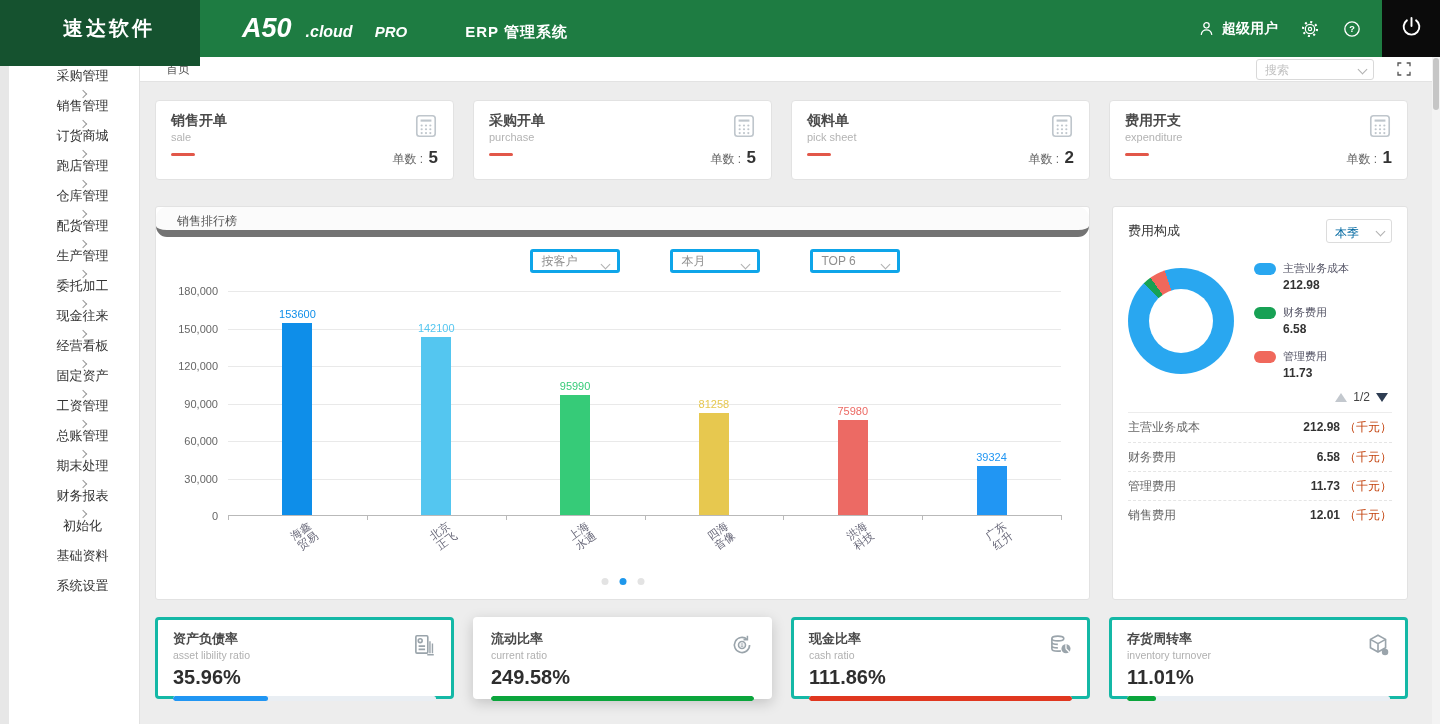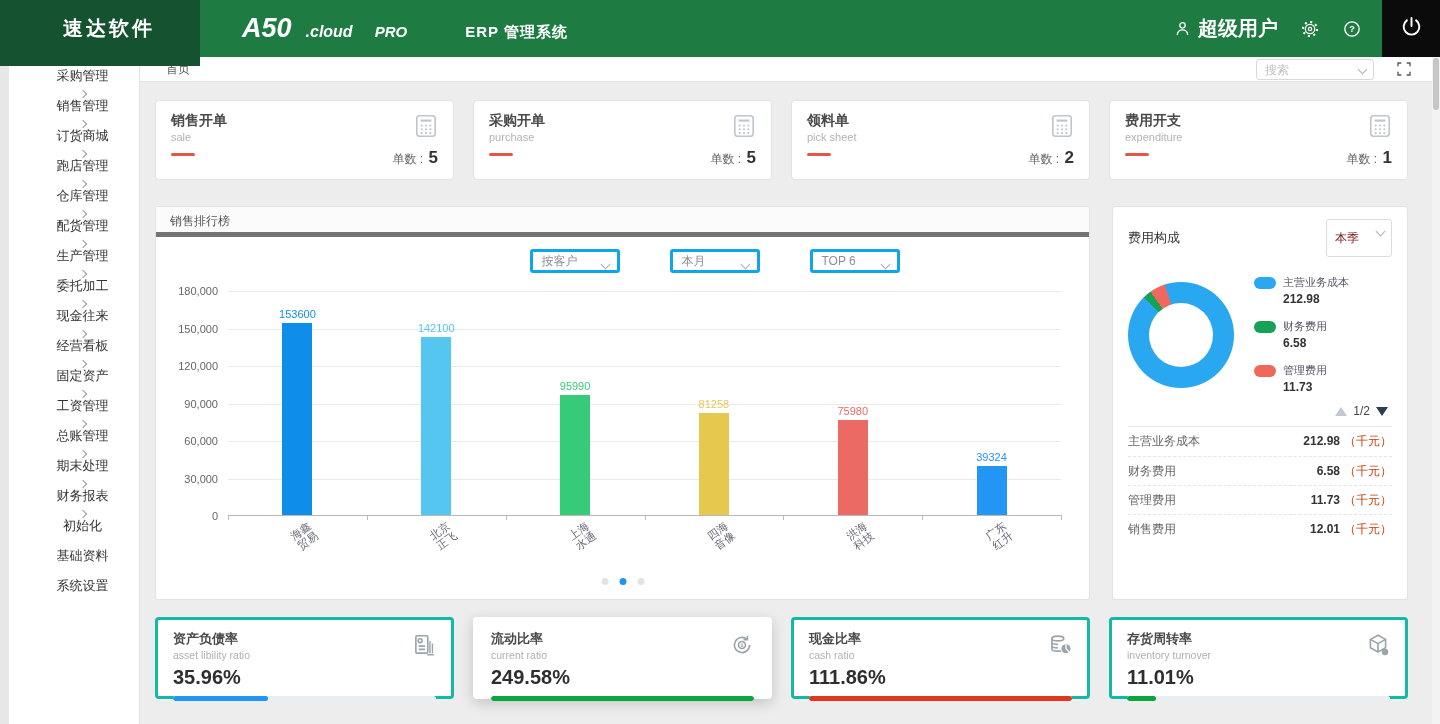--- a/index.html
+++ b/index.html
@@ -9,21 +9,21 @@
   
   .header { position:absolute; top:0; left:0; width:1440px; height:57px; background:#1E7C42; display:flex; align-items:center; z-index:5; }
   .logo-block { width:200px; height:74px; background:#15522F; color:#fff; display:flex; align-items:center; justify-content:center; font-size:20px; font-weight:bold; letter-spacing:3px;padding-left:18px; }
   .brand { display:flex; align-items:baseline; color:#fff; margin-left:42px; }
   .brand .a50 { font-size:27px; font-weight:bold; font-style:italic; }
   .brand .cloud { font-size:16px; font-weight:bold; font-style:italic; margin-left:14px; }
   .brand .pro { font-size:15px; font-weight:bold; font-style:italic; margin-left:22px; }
   .brand .erp { font-size:15px; font-weight:bold; margin-left:58px; letter-spacing:1px; }
   .header-right { position:absolute; right:78px; top:0; height:57px; display:flex; align-items:center; gap:22px; color:#fff; }
   .user-wrap { display:flex; align-items:center; gap:6px; cursor:pointer; }
-  .user-name { font-size:20px; font-weight:bold; }
+  .user-name { font-size:14px; font-weight:bold; }
   .hicon { display:flex; align-items:center; cursor:pointer; }
   .power-block { position:absolute; right:0; top:0; width:58px; height:57px; background:#0B0B0B; display:flex; align-items:center; justify-content:center; cursor:pointer; }
 
   
   .left-gutter { position:absolute; left:0; top:57px; width:9px; bottom:0; background:#e7e7e7; }
   .sidebar { position:absolute; left:9px; top:57px; width:131px; bottom:0; background:#fff; border-right:1px solid #e2e2e2; padding-top:10px; }
   .side-item { height:30px; display:flex; align-items:center; padding:0 16px 0 33px; cursor:pointer;flex-direction:column; }
   .side-label { font-size:13px; color:#333; flex:1; }
   .chev-right { width:6px; height:6px; border-top:1px solid #999; border-right:1px solid #999; transform:rotate(45deg); }
 
@@ -46,21 +46,21 @@
   .stat-sub { font-size:11px; color:#b3b3b3; margin-top:1px; }
   .red-dash { width:24px; height:3px; background:#E25749; border-radius:2px; margin-top:10px; }
   .stat-count { position:absolute; right:15px; bottom:11px; font-size:12px; color:#666; }
   .stat-count b { font-size:17px; color:#333; margin-left:2px; }
   .calc-icon { position:absolute; top:12px; right:14px; }
 
   
   .mid-row { display:flex; gap:22px; margin-top:26px; }
   .panel { background:#fff; border:1px solid #e2e2e2; border-radius:3px; }
   .sales-panel { flex:1; height:394px; position:relative; }
-  .panel-header { height:30px; line-height:29px; background:#fbfbfb; border-bottom:5px solid #737373; padding-left:14px; font-size:12px; color:#555; }
+  .panel-header { height:30px; line-height:29px; background:#fbfbfb; border-bottom:7px solid #737373; padding-left:21px; font-size:12px; color:#555;border-radius:11px; }
   .filters { display:flex; justify-content:center; gap:50px; margin-top:12px; position:relative; left:92px; }
   .select-box { width:90px; height:24px; border:3px solid #0ea5e9; border-radius:3px; position:relative; display:flex; align-items:center; padding-left:9px; font-size:12px; color:#8f8f8f; cursor:pointer; background:#fff; }
   .select-box .chev-down { top:9px; }
 
   .chart-wrap { display:flex; margin-top:18px; padding-right:28px; }
   .y-axis { width:72px; position:relative; height:225px; }
   .y-axis span { position:absolute; right:10px; font-size:11px; color:#666; transform:translateY(-50%); }
   .plot { flex:1; position:relative; height:225px; border-bottom:1px solid #b9b9b9; }
   .gridline { position:absolute; left:0; right:0; height:1px; background:#e9e9e9; }
   .slots { position:absolute; inset:0; display:flex; }
@@ -72,21 +72,21 @@
   .x-label { flex:1; display:flex; justify-content:center; }
   .x-label div { font-size:11px; color:#667; line-height:12px; text-align:center; transform:rotate(-36deg); transform-origin:center top; margin-top:6px; }
   .dots { position:absolute; bottom:14px; left:50%; transform:translateX(-50%); display:flex; gap:11px; }
   .dot { width:7px; height:7px; border-radius:50%; background:#e3e3e3; cursor:pointer; }
   .dot.active { background:#1E97EB; }
 
   
   .expense-panel { width:296px; height:394px; padding:0 15px; }
   .exp-header { margin-top:12px; display:flex; align-items:center; justify-content:space-between; }
   .exp-title { font-size:13px; color:#333; }
-  .exp-select { width:66px; height:38px; border:1px solid #dcdcdc; border-radius:3px; position:relative; display:flex; align-items:center; padding-left:8px; font-size:12px; color:#7f1d1d; cursor:pointer; }
+  .exp-select { width:66px; height:24px; border:1px solid #dcdcdc; border-radius:3px; position:relative; display:flex; align-items:flex-end; padding-left:8px; font-size:12px; color:#0369a1; cursor:pointer; }
   .exp-select .chev-down { top:8px; right:7px; }
   .donut-area { display:flex; margin-top:18px; align-items:center; }
   .donut { width:106px; height:106px; border-radius:50%; position:relative; flex:none; }
   .donut .hole { position:absolute; left:21px; top:21px; width:64px; height:64px; background:#fff; border-radius:50%; }
   .legend { flex:1; padding-left:20px; display:flex; flex-direction:column; gap:13px; }
   .legend-item { }
   .legend-top { display:flex; align-items:center; gap:7px; }
   .swatch { width:22px; height:12px; border-radius:6px; flex:none; }
   .legend-label { font-size:11px; color:#556; }
   .legend-value { font-size:12px; font-weight:bold; color:#333; margin:2px 0 0 29px; }

